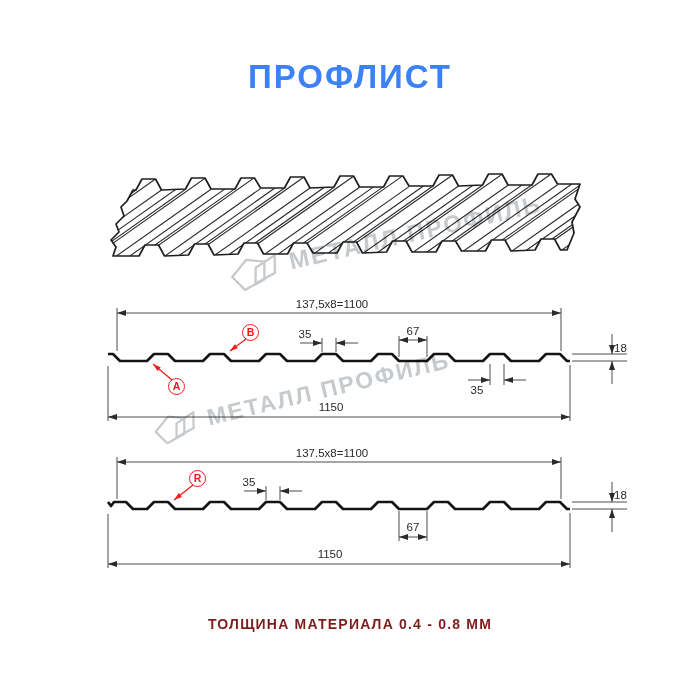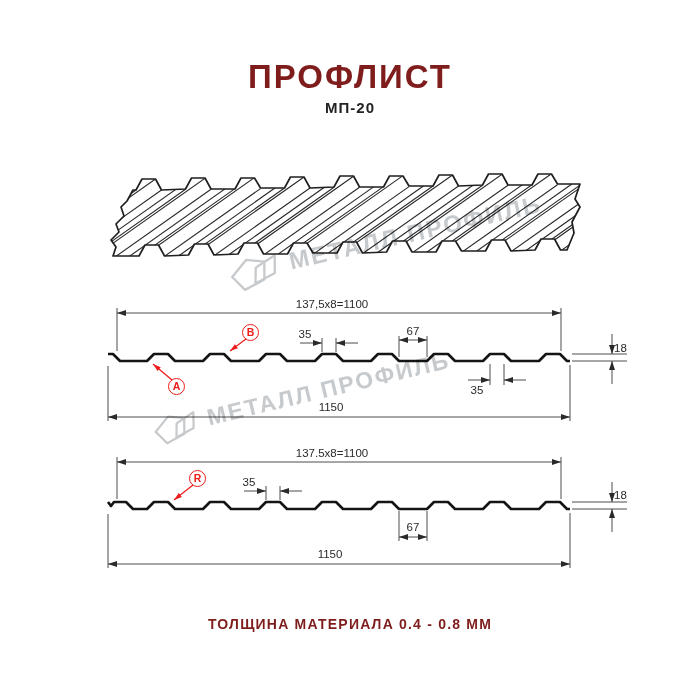--- a/index.html
+++ b/index.html
@@ -1,19 +1,19 @@
 <!DOCTYPE html>
 <html><head>
 <meta charset="utf-8">
 <style>
   html,body{margin:0;padding:0;}
   #stage{position:relative;width:700px;height:700px;background:#ffffff;overflow:hidden;
          font-family:"Liberation Sans", sans-serif;}
   .title{position:absolute;left:0;right:0;top:58px;text-align:center;
-         font-size:33px;font-weight:700;letter-spacing:2px;color:#7f1d1d;}
+         font-size:33px;font-weight:700;letter-spacing:2px;color:#3b82f6;}
   .subtitle{position:absolute;left:0;right:0;top:99px;text-align:center;
          font-size:15px;font-weight:700;letter-spacing:1px;color:#222;}
   .footnote{position:absolute;left:0;right:0;top:616px;text-align:center;
          font-size:14px;font-weight:600;letter-spacing:1.2px;color:#7f1d1d;}
   svg{position:absolute;left:0;top:0;}
   .dimtext{font-family:"Liberation Sans",sans-serif;font-size:11.5px;fill:#2a2a2a;}
   .lbl{position:absolute;width:15px;height:15px;border:1.6px solid #ee1b1b;border-radius:50%;
        color:#ee1b1b;font-size:10.5px;font-weight:700;display:flex;align-items:center;
        justify-content:center;background:transparent;line-height:1;}
   .wm{position:absolute;display:flex;align-items:center;gap:9px;
@@ -22,21 +22,20 @@
   #wm1 .wm-text{font-size:24px;}
   #wm2 .wm-text{font-size:23px;}
   .wm-logo{position:static;}
 </style>
 </head>
 <body>
 
 <div id="stage">
 
   <div class="title">ПРОФЛИСТ</div>
-  <div class="subtitle">МП-20</div>
 
   <svg width="700" height="700" viewBox="0 0 700 700">
     <defs>
       <clipPath id="sheetClip">
         <path d="M113,256 L116,247 L111,240 L119,232 L116,224 L124,216 L121,207 L127,201 L133,190
                  L136,190 L142,179 L155.5,179 L161.5,190
                  L185.5,189 L191.5,178 L205,178 L211,189
                  L235,189 L241,178 L254.5,178 L260.5,188
                  L284.5,188 L290.5,177 L304,177 L310,188
                  L334,187 L340,176 L353.5,176 L359.5,187

